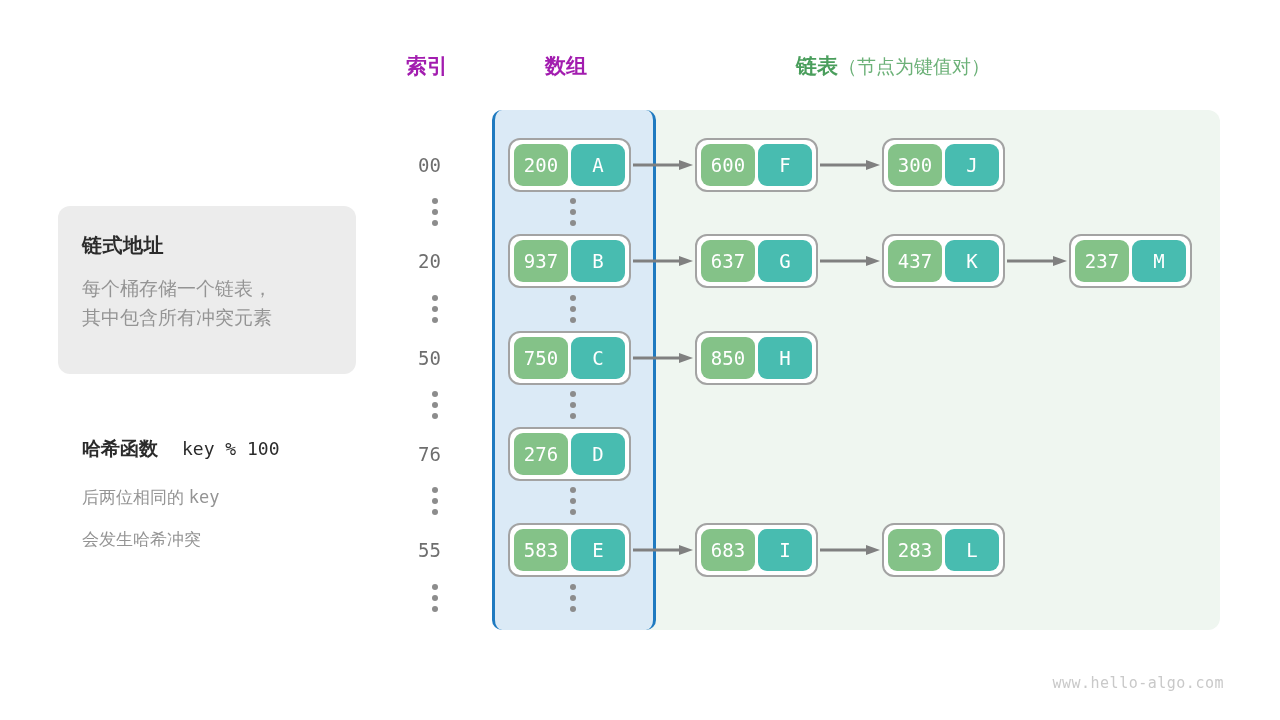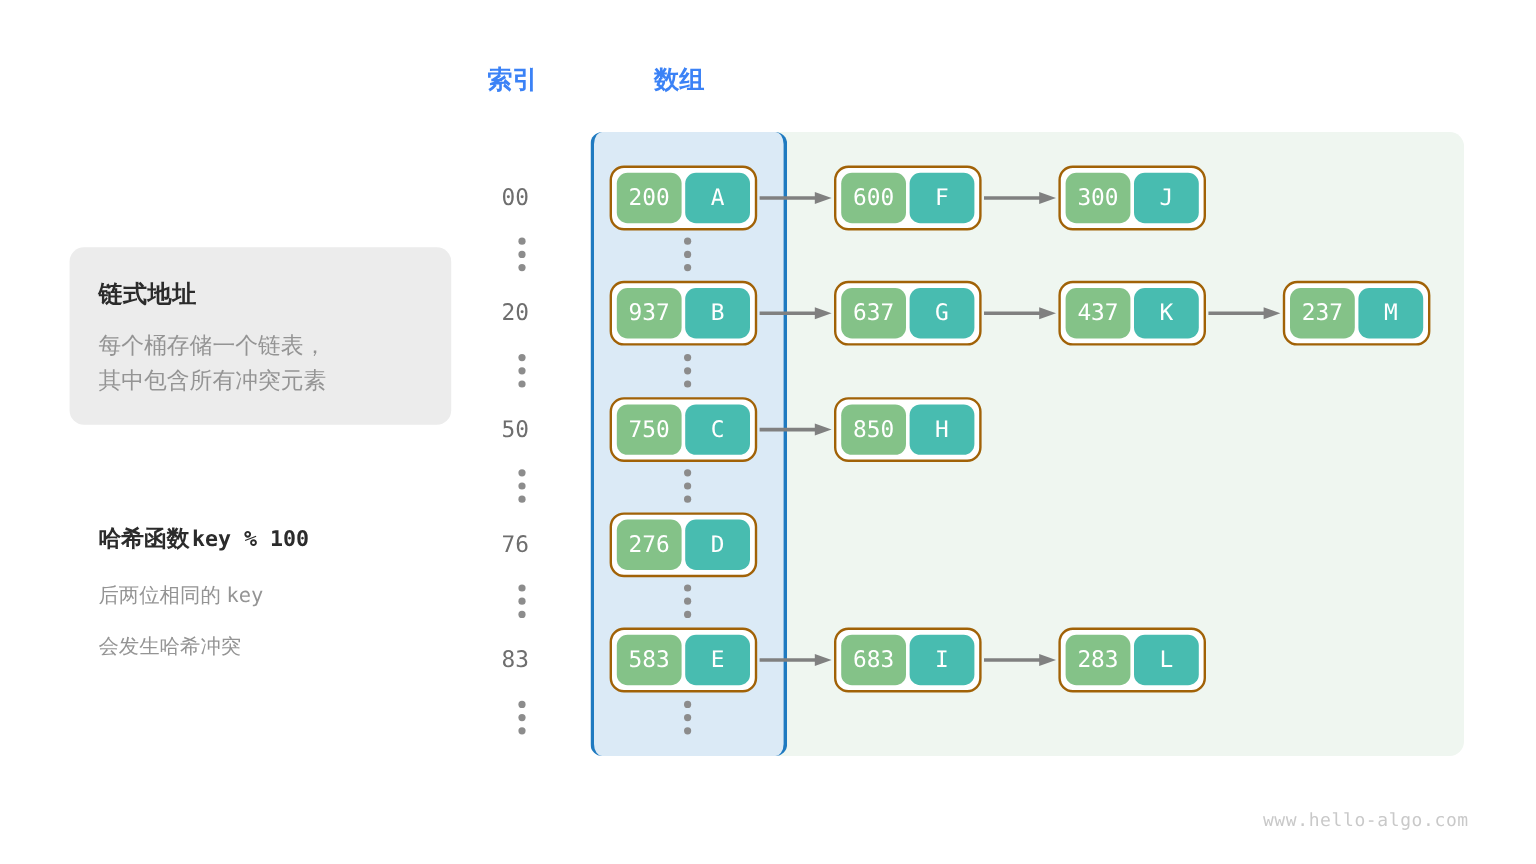--- a/index.html
+++ b/index.html
@@ -17,42 +17,41 @@
     position: relative;
     width: 1280px;
     height: 720px;
   }
 
   
   .col-header {
     position: absolute;
     font-size: 21px;
     font-weight: bold;
-    color: #3b82f6;
+    color: #a21caf;
     white-space: nowrap;
   }
   #header-index { left: 406px; top: 52px; }
   #header-array { left: 545px; top: 52px; }
   #header-list  { left: 796px; top: 52px; color: #4a9e5c; }
   #header-list .list-note {
     font-weight: normal;
     color: #6cb178;
     font-size: 19px;
   }
 
   
   #info-card {
     position: absolute;
     left: 58px;
     top: 206px;
     width: 298px;
-    height: 148px;
+    height: 168px;
     background: #ececec;
     border-radius: 12px;
-    padding-left: 20px;
   }
   #info-card-title {
     position: absolute;
     left: 24px;
     top: 26px;
     font-size: 20px;
     font-weight: bold;
     color: #2b2b2b;
     letter-spacing: 0.5px;
   }
@@ -73,23 +72,23 @@
     width: 300px;
   }
   #hash-note-title {
     font-size: 19px;
     font-weight: bold;
     color: #2b2b2b;
     white-space: nowrap;
   }
   #hash-note-title .mono {
     font-family: "DejaVu Sans Mono", monospace;
-    font-weight: bold;
+    font-weight: normal;
     font-size: 18px;
-    margin-left: 2px;
+    margin-left: 24px;
   }
   #hash-note-desc {
     margin-top: 14px;
     font-size: 17px;
     line-height: 42px;
     color: #949494;
   }
   #hash-note-desc .mono {
     font-family: "DejaVu Sans Mono", monospace;
     font-size: 17px;
@@ -141,21 +140,21 @@
     height: 58px;
     display: flex;
     align-items: center;
   }
 
   
   .node {
     display: flex;
     align-items: center;
     padding: 4px;
-    border: 2px solid #a16207;
+    border: 2px solid #a3a3a3;
     border-radius: 12px;
     background: #ffffff;
     box-sizing: border-box;
     height: 54px;
   }
   .node .key {
     width: 54px;
     height: 42px;
     background: #84c288;
     border-radius: 9px;
@@ -227,20 +226,23 @@
 </head>
 <body>
 
 <div id="stage">
 
   <div id="list-panel"></div>
   <div id="array-panel"></div>
 
   <div class="col-header" id="header-index">索引</div>
   <div class="col-header" id="header-array">数组</div>
+  <div class="col-header" id="header-list">
+    <span>链表</span><span class="list-note">（节点为键值对）</span>
+  </div>
 
   <div id="info-card">
     <div id="info-card-title">链式地址</div>
     <div id="info-card-desc">
       <div>每个桶存储一个链表，</div>
       <div>其中包含所有冲突元素</div>
     </div>
   </div>
 
   <div id="hash-note">
@@ -335,21 +337,21 @@
       <div class="row" style="top: 425px;">
         <div class="row-index">76</div>
         <div class="chain">
           <div class="node">
             <div class="key">276</div>
             <div class="val">D</div>
           </div>
         </div>
       </div>
       <div class="row" style="top: 521px;">
-        <div class="row-index">83</div>
+        <div class="row-index">55</div>
         <div class="chain">
           <div class="node">
             <div class="key">583</div>
             <div class="val">E</div>
           </div>
           <svg class="arrow" viewBox="0 0 64 12">
             <line x1="2" y1="6" x2="50" y2="6" stroke="#808080" stroke-width="3"></line>
             <polygon points="48,1 62,6 48,11" fill="#808080"></polygon>
           </svg>
           <div class="node">

